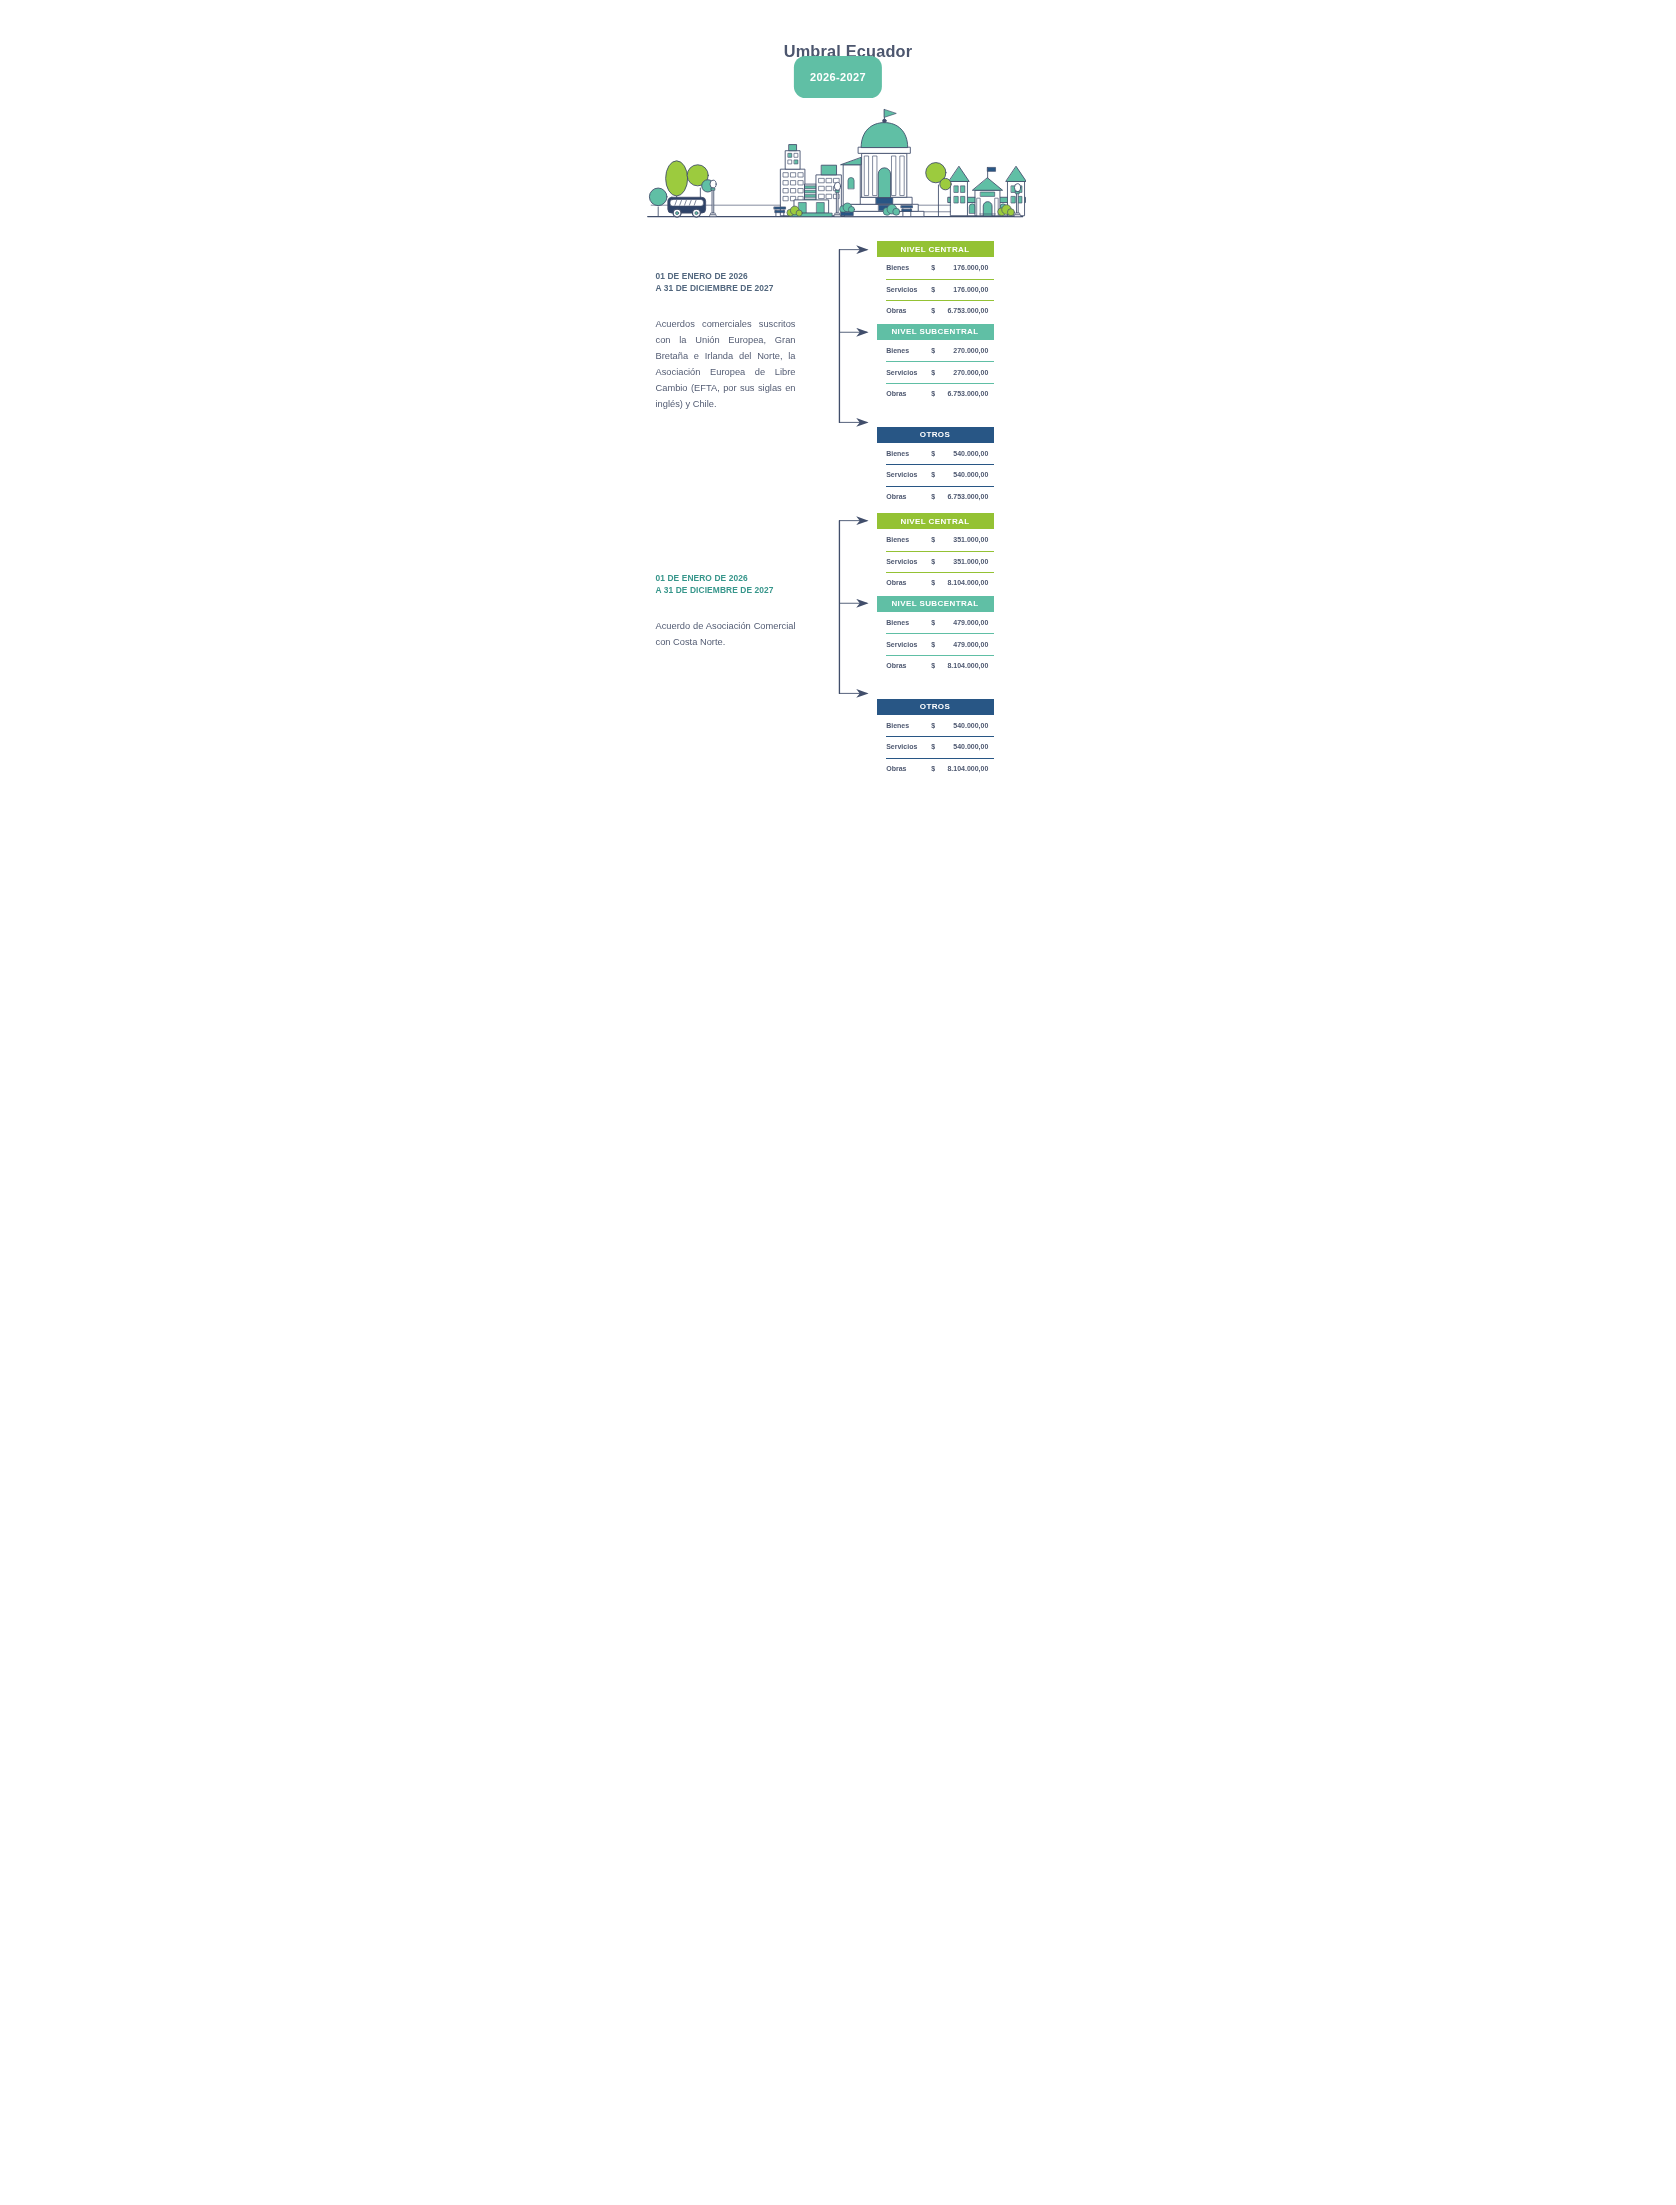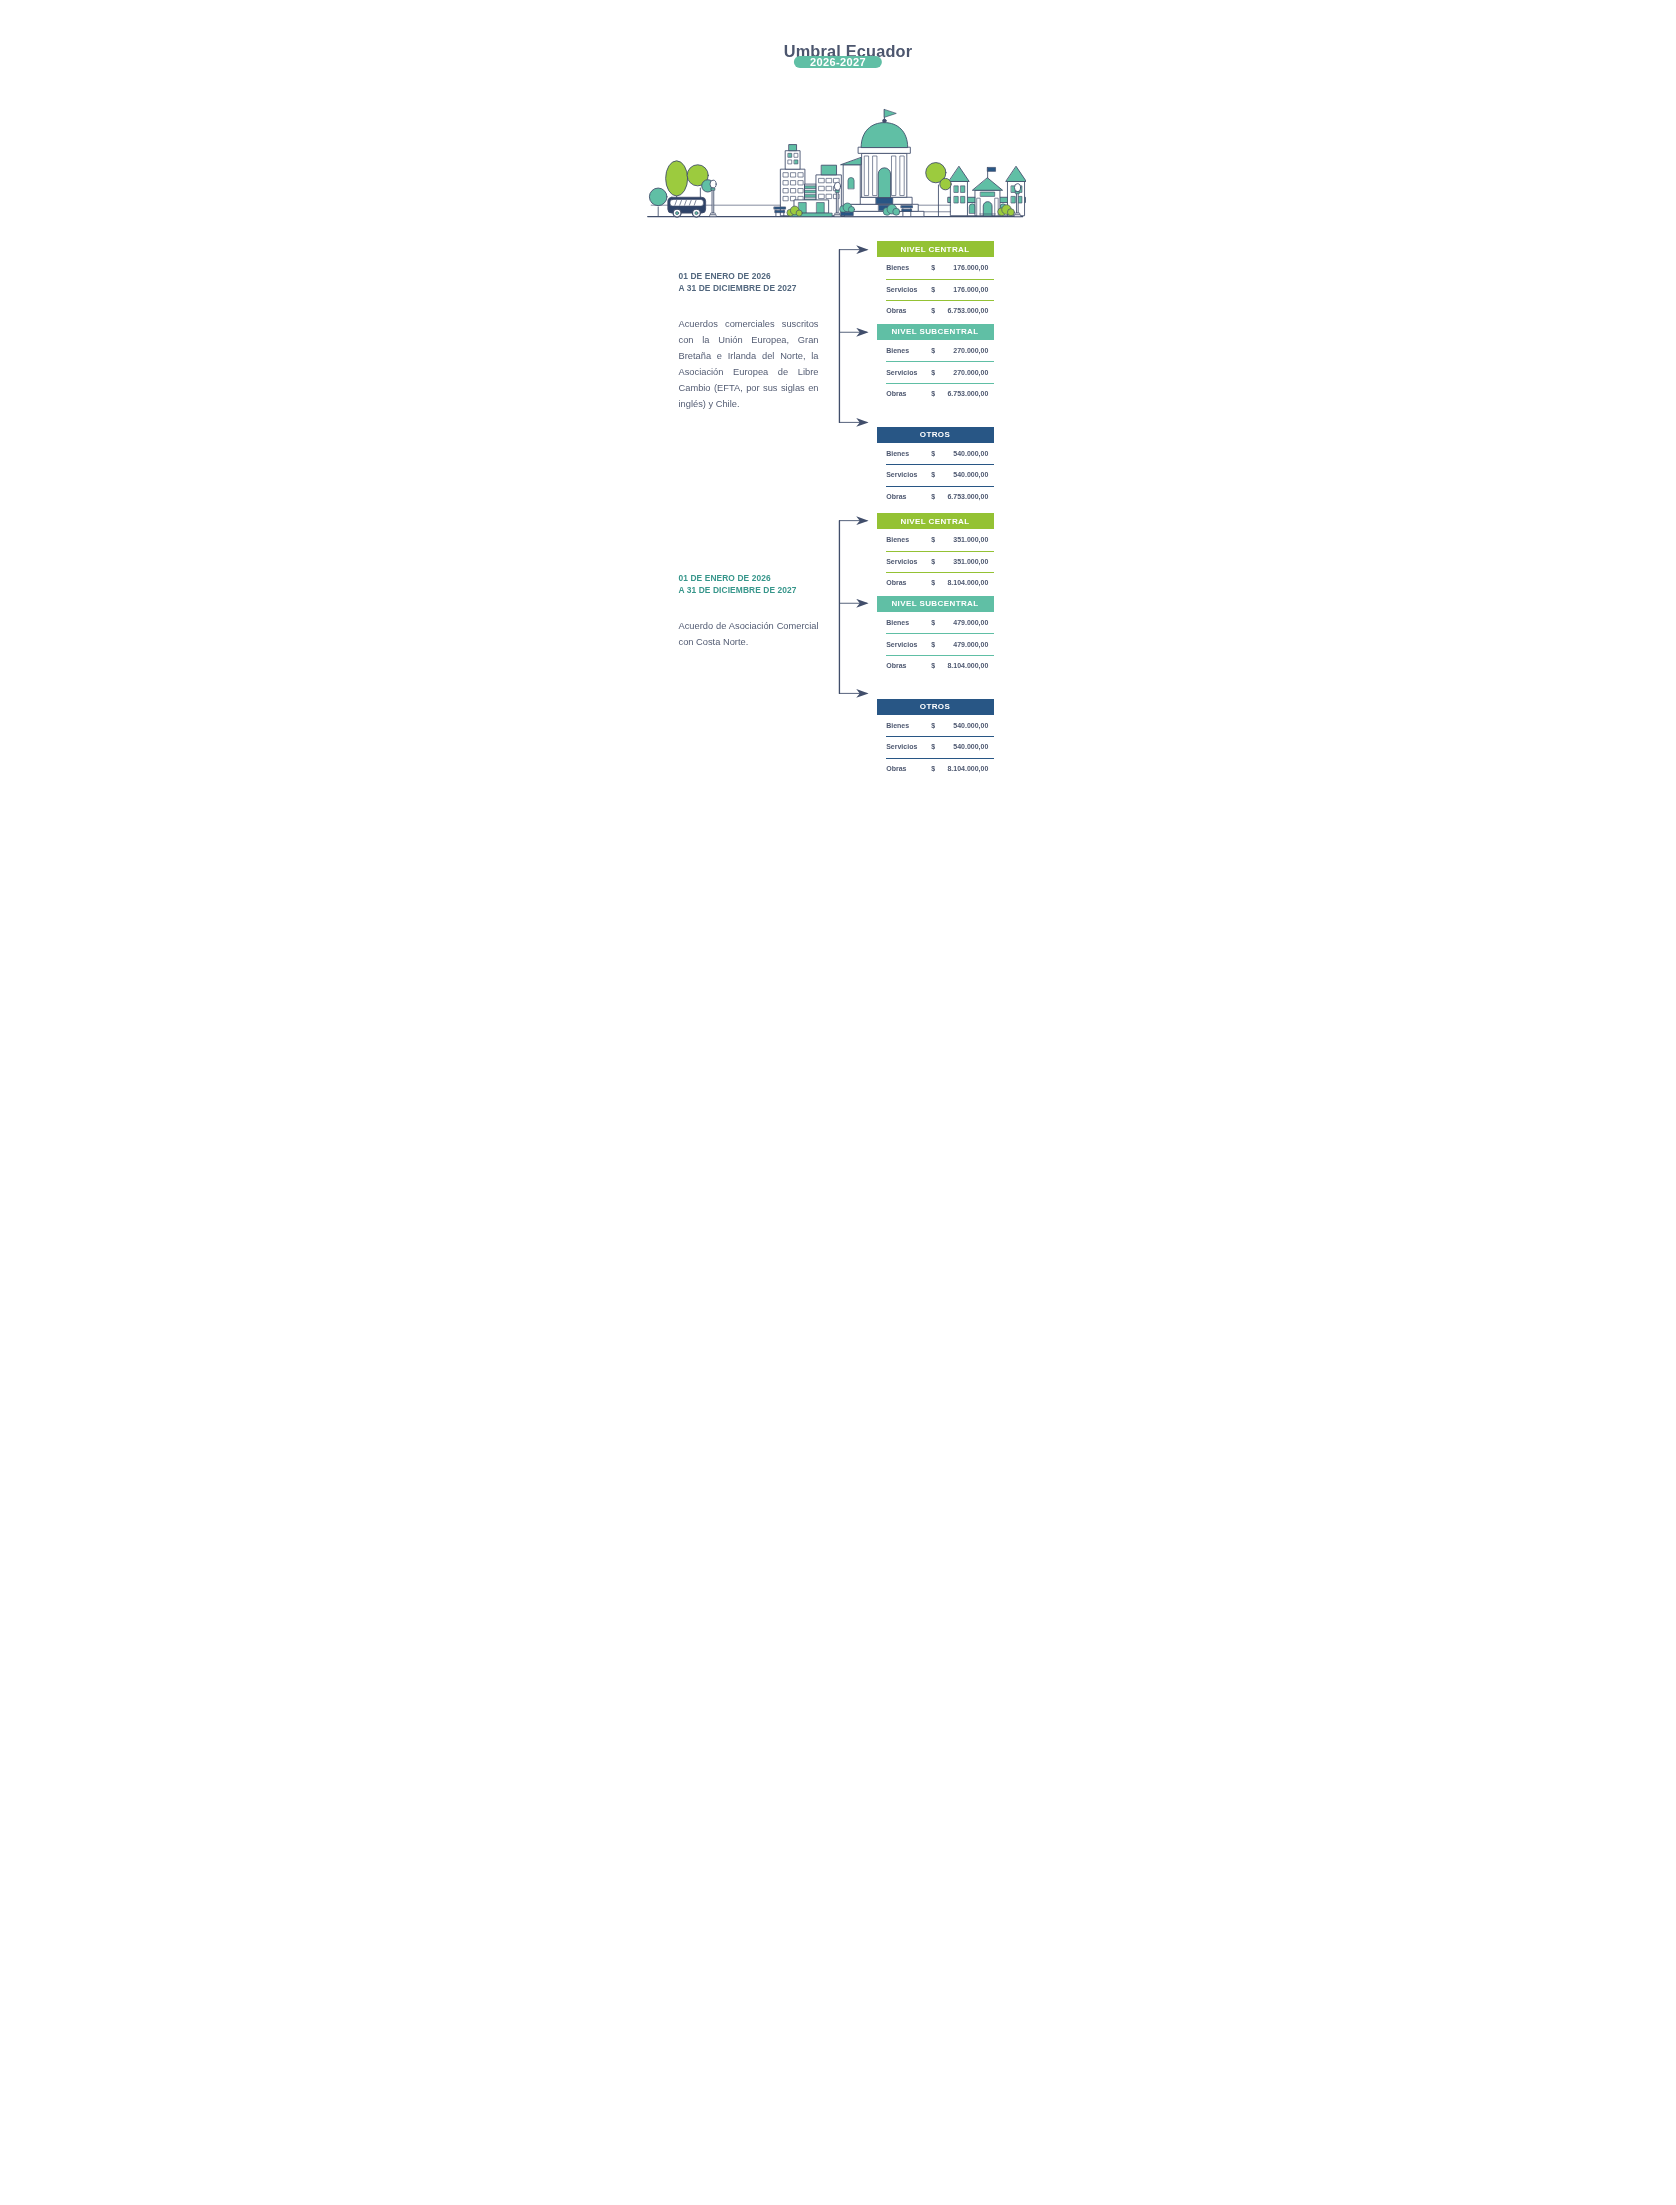--- a/index.html
+++ b/index.html
@@ -8,26 +8,26 @@
     font-family:"Liberation Sans", sans-serif;overflow:hidden;
   }
   
   .title{
     position:absolute;top:32px;left:0;width:100%;text-align:center;
     font-size:16.3px;font-weight:bold;color:#4C566E;letter-spacing:0.2px;margin:10px;
   }
   .badge{
     position:absolute;top:56px;left:50%;transform:translateX(-50%);
     background:#60BFA5;color:#fff;font-size:11px;font-weight:bold;
-    padding:0 16px;border-radius:11.5px;letter-spacing:0.4px;
+    padding:15px 16px;border-radius:11.5px;letter-spacing:0.4px;
   }
   
   .city{position:absolute;left:15px;top:98px;}
   
-  .left-block{position:absolute;left:50px;width:140px;}
+  .left-block{position:absolute;left:27px;width:140px;}
   .s1{top:270px;} .s2{top:572px;}
   .date-heading{margin:0;font-size:8.4px;line-height:12px;font-weight:bold;letter-spacing:0.1px;}
   .slate{color:#52677E;} .tealtxt{color:#37968B;}
   .desc{margin:22px 0 0 0;font-size:9.3px;line-height:16px;color:#535C73;
         text-align:justify;text-align-last:left;}
   
   .connector{position:absolute;left:206px;width:42px;height:190px;}
   .c1{top:243px;} .c2{top:514px;}
   
   .tables{position:absolute;left:248px;width:117px;}

